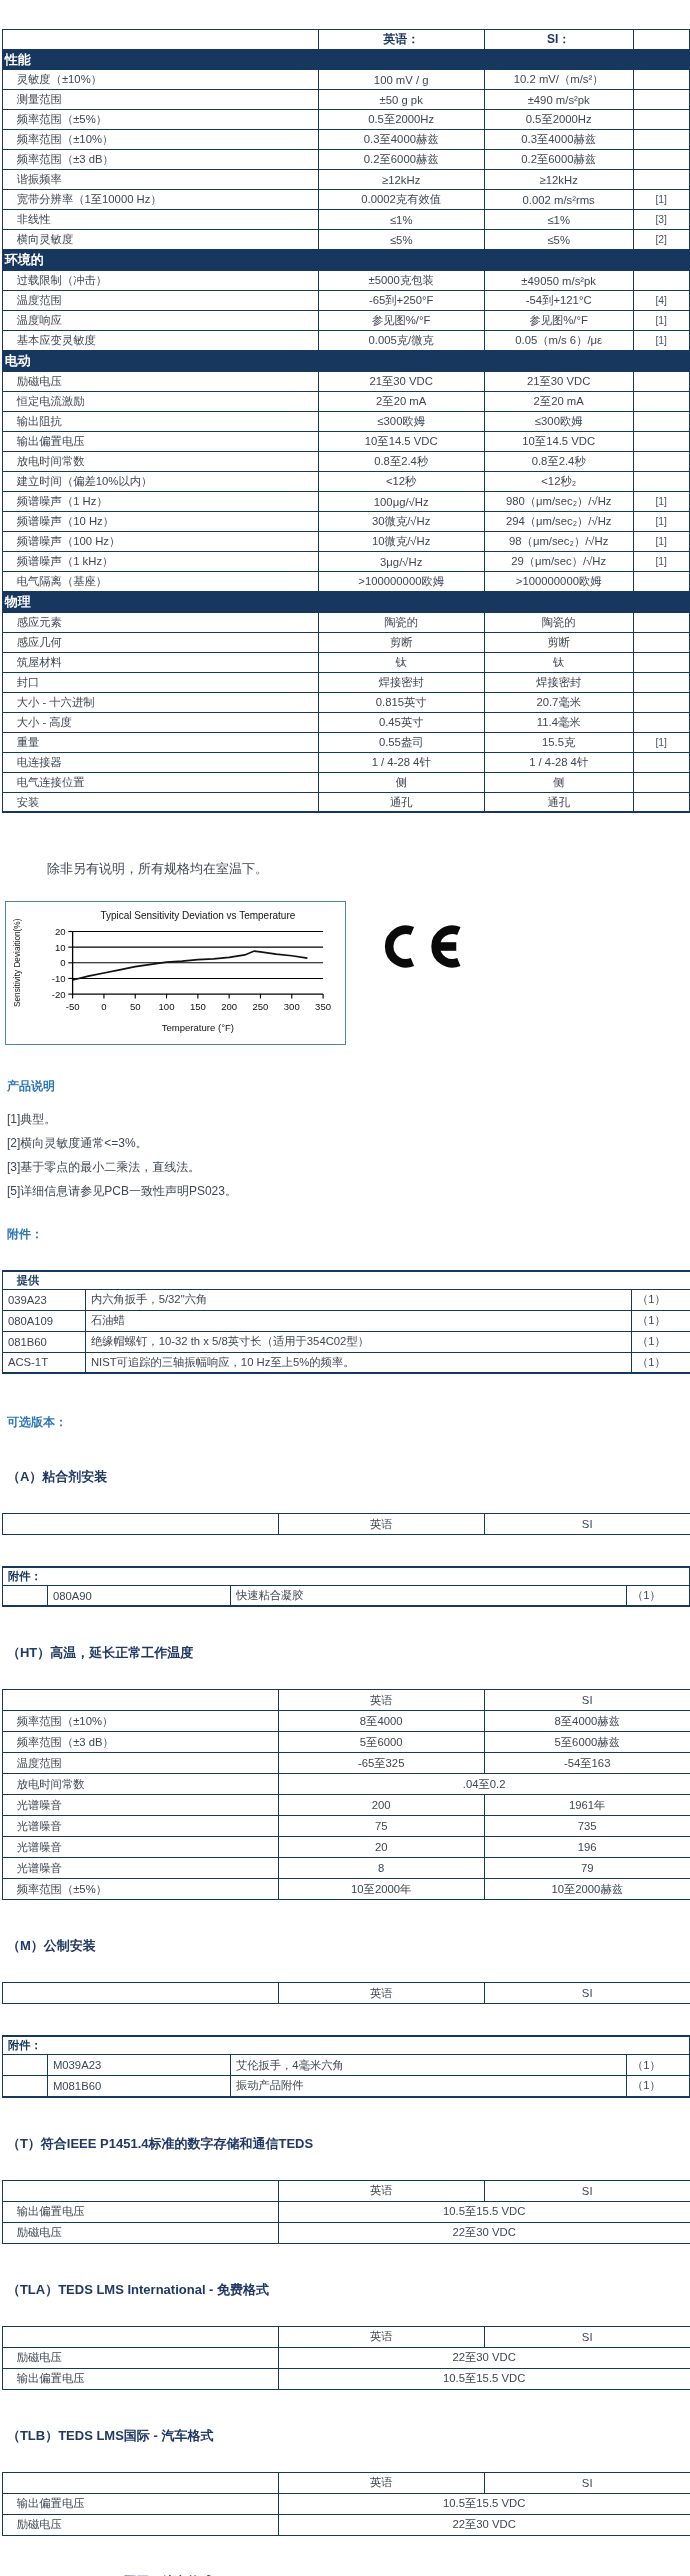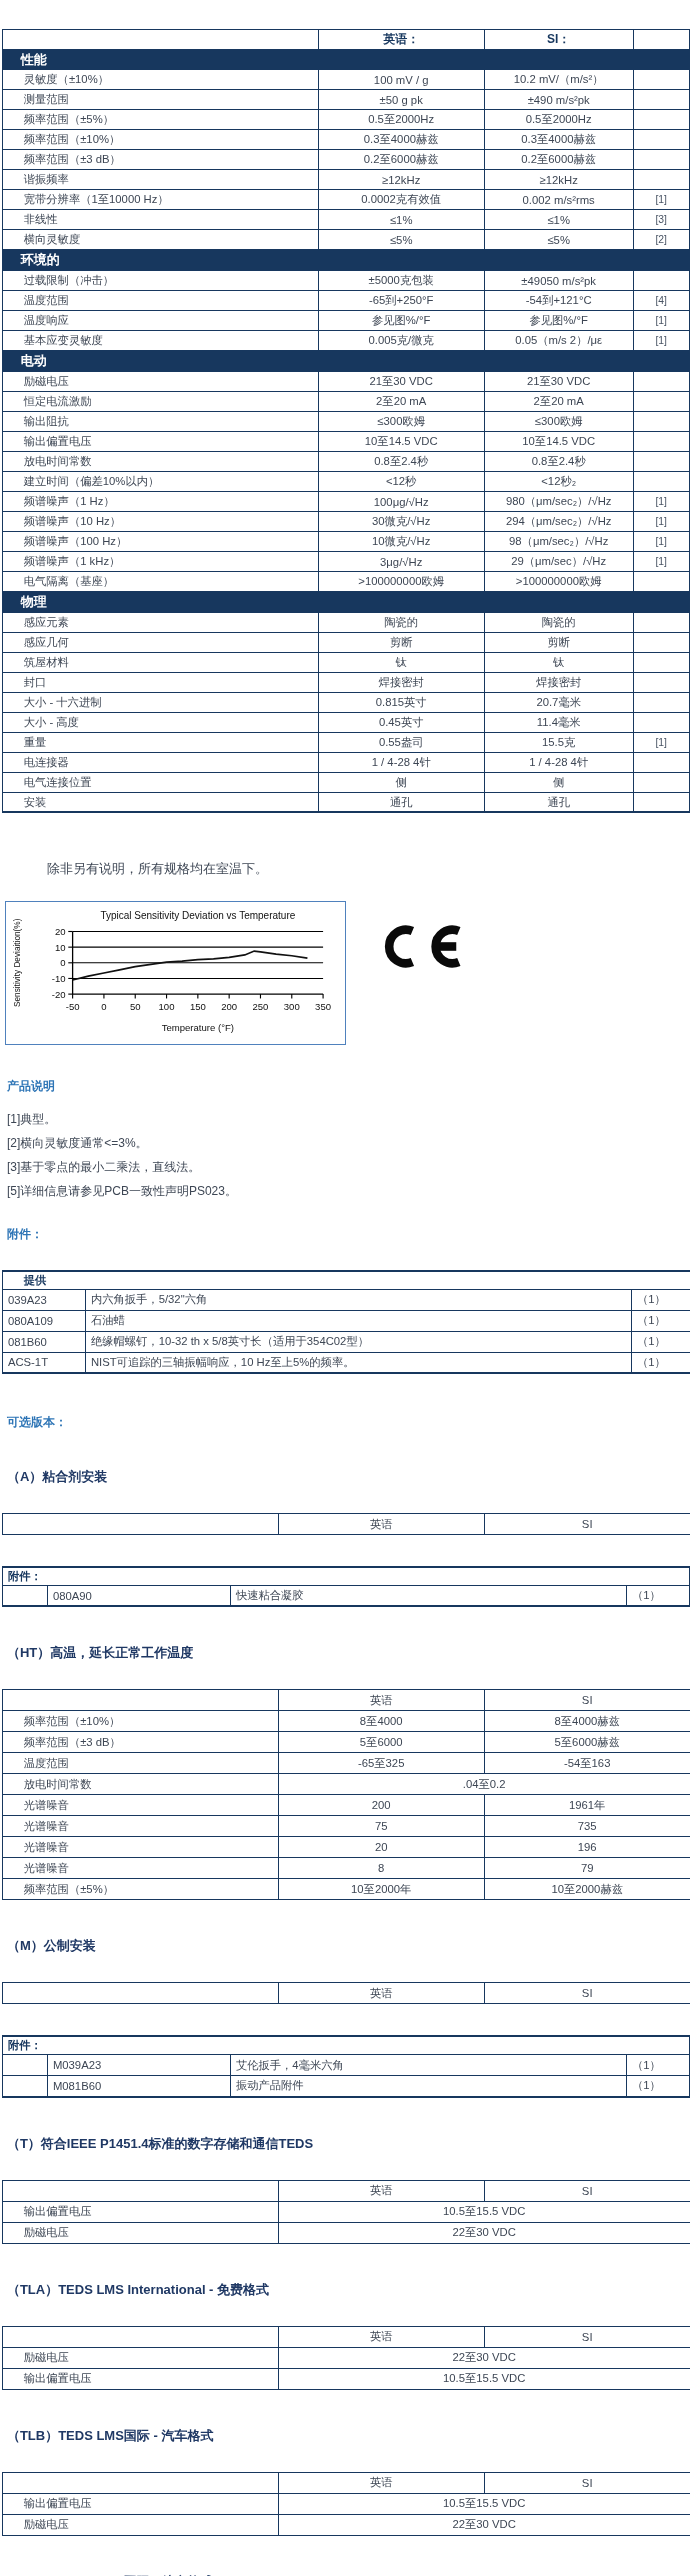--- a/index.html
+++ b/index.html
@@ -13,22 +13,22 @@
   body{
     width:691px; min-height:2576px;
     font-family:"Liberation Sans","DejaVu Sans",sans-serif;
     color:var(--txt);
   }
   .page{width:691px;padding:1.7px 1.7px 26px 1.7px;}
   table{border-collapse:collapse;width:687px;table-layout:fixed;margin-top:27px;}
   td{border:0.9px solid var(--navy);font-size:11.3px;height:20px;padding:0.9px 5.2px;overflow:hidden;white-space:nowrap;}
   .spec-table{border:1.7px solid var(--navy);border-bottom-width:2.6px;}
   .spec-table .hdr td{font-weight:bold;font-size:12px;color:var(--navy);text-align:center;}
-  .sec-bar td{background:var(--navy);color:#fff;font-weight:bold;font-size:13px;height:18px;padding-left:18px;}
-  .lbl{text-align:left;padding-left:21px;}
+  .sec-bar td{background:var(--navy);color:#fff;font-weight:bold;font-size:13px;height:18px;padding-left:2px;}
+  .lbl{text-align:left;padding-left:14px;}
   .val{text-align:center;}
   .note{text-align:center;font-size:10.4px;color:#4a5565;}
   .room-note{margin:47px 0 0 5.2px;font-size:13px;color:var(--txt);padding-left:40px;}
   .chart-row{display:flex;align-items:flex-start;margin-top:22.6px;}
   .chart-box{width:341px;border:1.7px solid var(--chartborder);background:#fff;padding:5.2px 3.5px;margin-left:3.5px;}
   .ce{margin:24px 0 0 29.5px;}
   .blue-head{color:var(--blue);font-weight:bold;font-size:12px;}
   .product-notes{margin-top:33px;margin-left:5.2px;}
   .product-notes .items{margin-top:12px;font-size:12px;line-height:24px;color:var(--txt);}
   .acc-head{margin:22.6px 0 8.7px 5.2px;}
@@ -136,21 +136,21 @@
         </tr>
         <tr>
           <td class="lbl">温度响应</td>
           <td class="val">参见图%/°F</td>
           <td class="val">参见图%/°F</td>
           <td class="note">[1]</td>
         </tr>
         <tr>
           <td class="lbl">基本应变灵敏度</td>
           <td class="val">0.005克/微克</td>
-          <td class="val">0.05（m/s 2）/με</td>
+          <td class="val">0.05（m/s 6）/με</td>
           <td class="note">[1]</td>
         </tr>
         <tr class="sec-bar">
           <td colspan="4">电动</td>
         </tr>
         <tr>
           <td class="lbl">励磁电压</td>
           <td class="val">21至30 VDC</td>
           <td class="val">21至30 VDC</td>
           <td class="note"></td>

